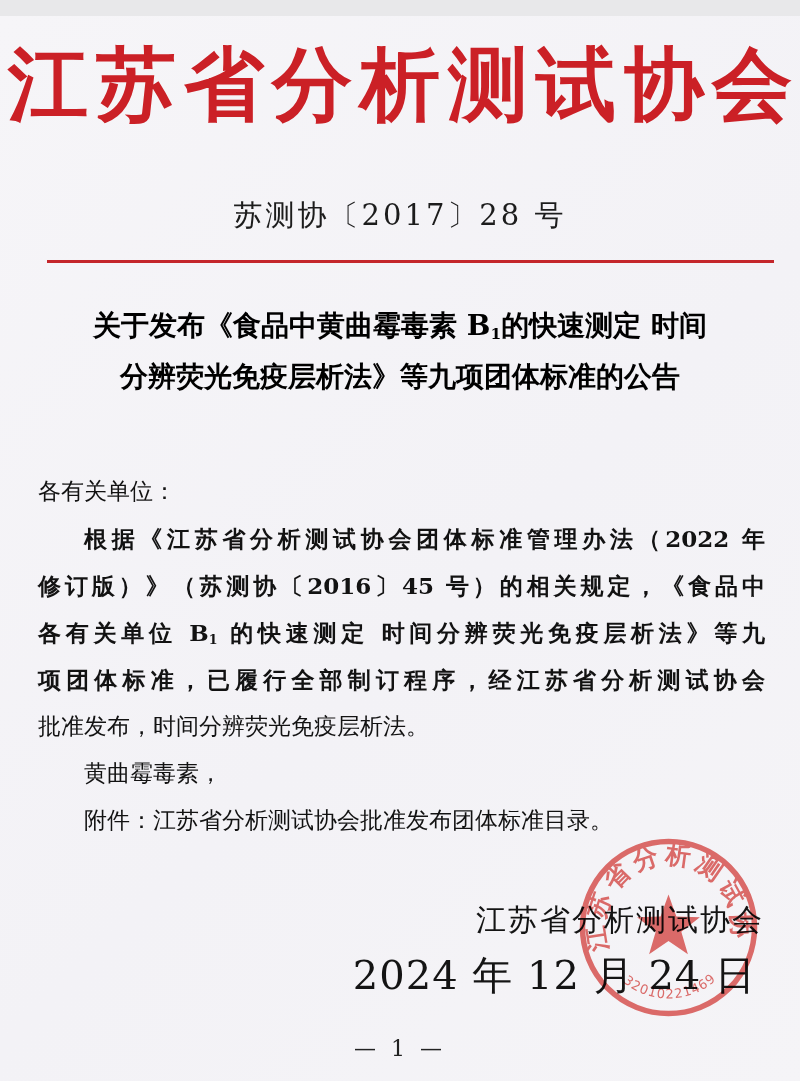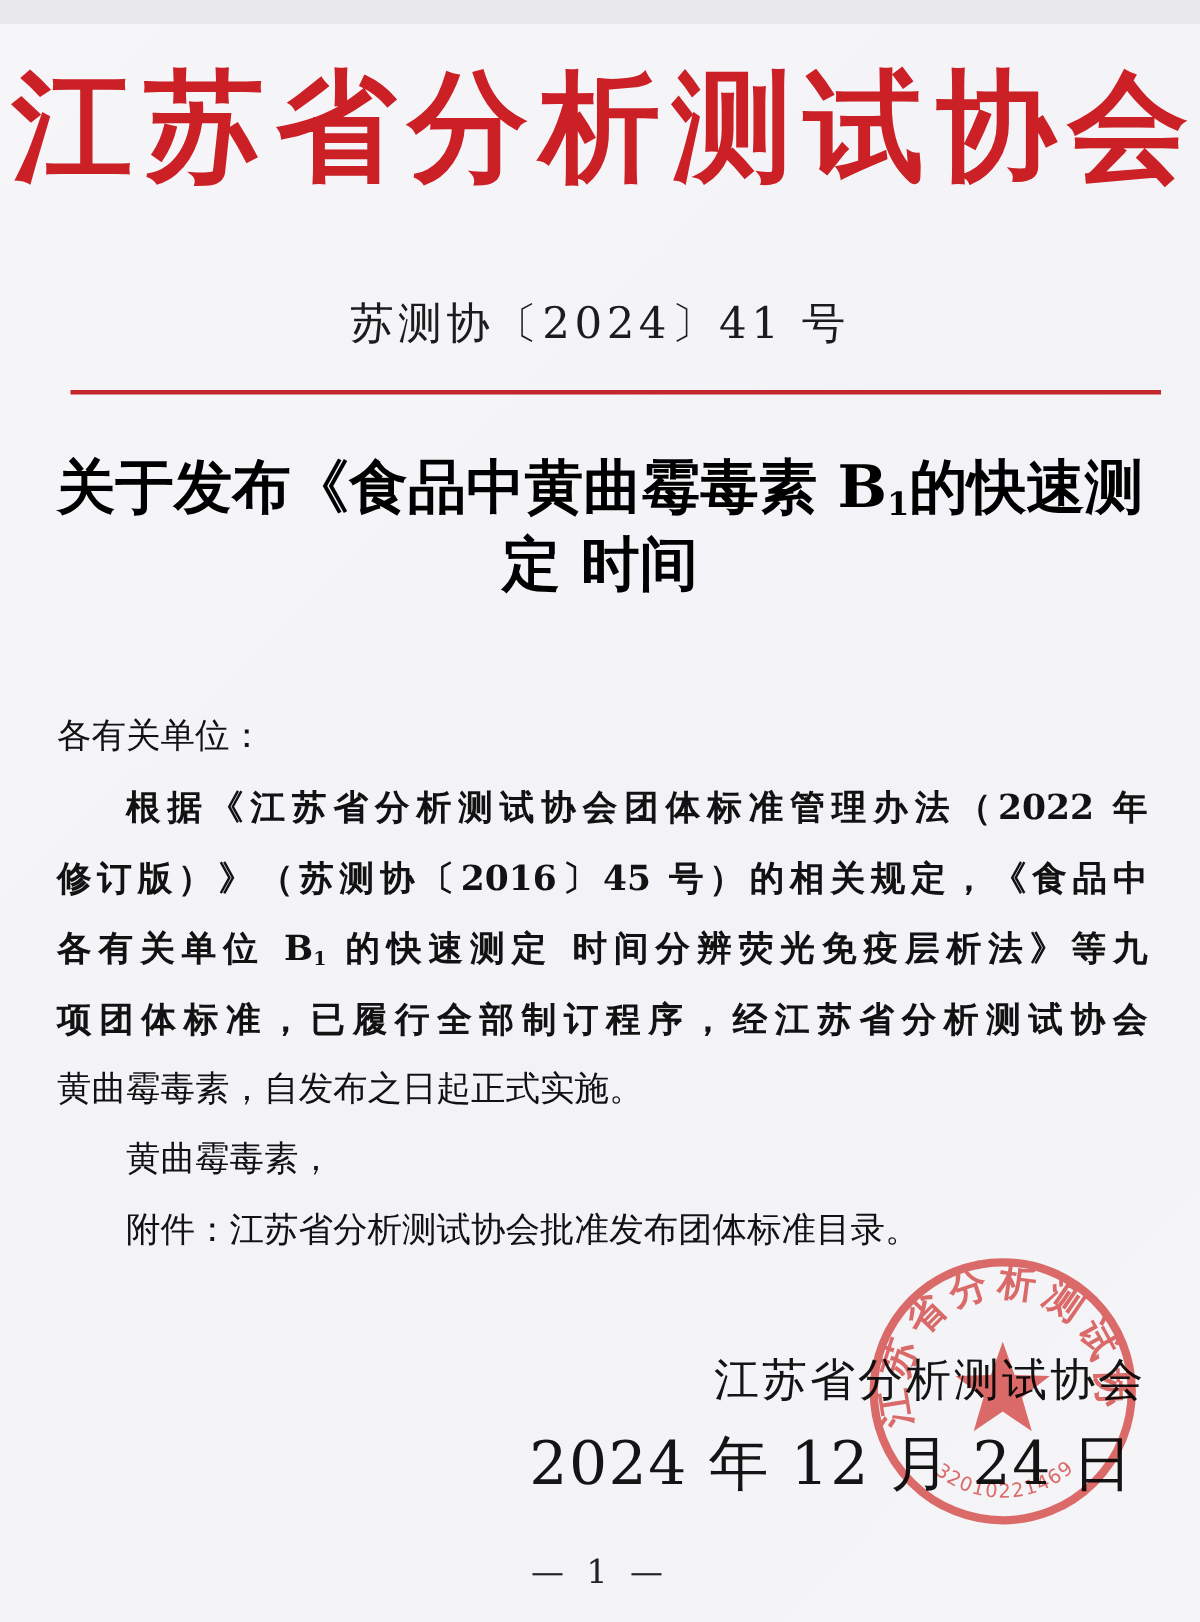--- a/index.html
+++ b/index.html
@@ -49,21 +49,21 @@
     width: 727px;
     height: 3px;
     background: #c4262b;
   }
   .notice-title {
     position: absolute;
     top: 284px;
     left: 20px;
     right: 20px;
     text-align: center;
-    font-size: 39px;
+    font-size: 28px;
     font-weight: 700;
     line-height: 51px;
     color: #000;
   }
   .notice-title sub, .body-line sub {
     font-size: 0.55em;
     vertical-align: baseline;
     position: relative;
     top: 0.25em;
     line-height: 0;
@@ -122,35 +122,36 @@
     color: #222;
   }
 </style>
 </head>
 <body>
 
 <div class="page">
 
   <div class="org-name">江苏省分析测试协会</div>
 
-  <div class="doc-number">苏测协〔2024〕41 号</div>
+  <div class="doc-number">苏测协〔2017〕28 号</div>
 
   <div class="red-rule"></div>
 
   <div class="notice-title">
     <div><span>关于发布《食品中黄曲霉毒素 B</span><sub>1</sub><span>的快速测定 时间</span></div>
+    <div>分辨荧光免疫层析法》等九项团体标准的公告</div>
   </div>
 
   <div class="body-block">
     <div class="body-line">各有关单位：</div>
     <div class="body-line justify indent">根据《江苏省分析测试协会团体标准管理办法（2022 年</div>
     <div class="body-line justify">修订版）》（苏测协〔2016〕45 号）的相关规定，《食品中</div>
     <div class="body-line justify"><span>各有关单位 B</span><sub>1</sub><span> 的快速测定 时间分辨荧光免疫层析法》等九</span></div>
     <div class="body-line justify">项团体标准，已履行全部制订程序，经江苏省分析测试协会</div>
-    <div class="body-line">黄曲霉毒素，自发布之日起正式实施。</div>
+    <div class="body-line">批准发布，时间分辨荧光免疫层析法。</div>
     <div class="body-line indent">黄曲霉毒素，</div>
     <div class="body-line indent">附件：江苏省分析测试协会批准发布团体标准目录。</div>
   </div>
 
   <div class="signature-org">江苏省分析测试协会</div>
 
   <div class="signature-date">2024 年 12 月 24 日</div>
 
   <div class="seal">
     <svg width="187" height="187" viewBox="0 0 187 187">

